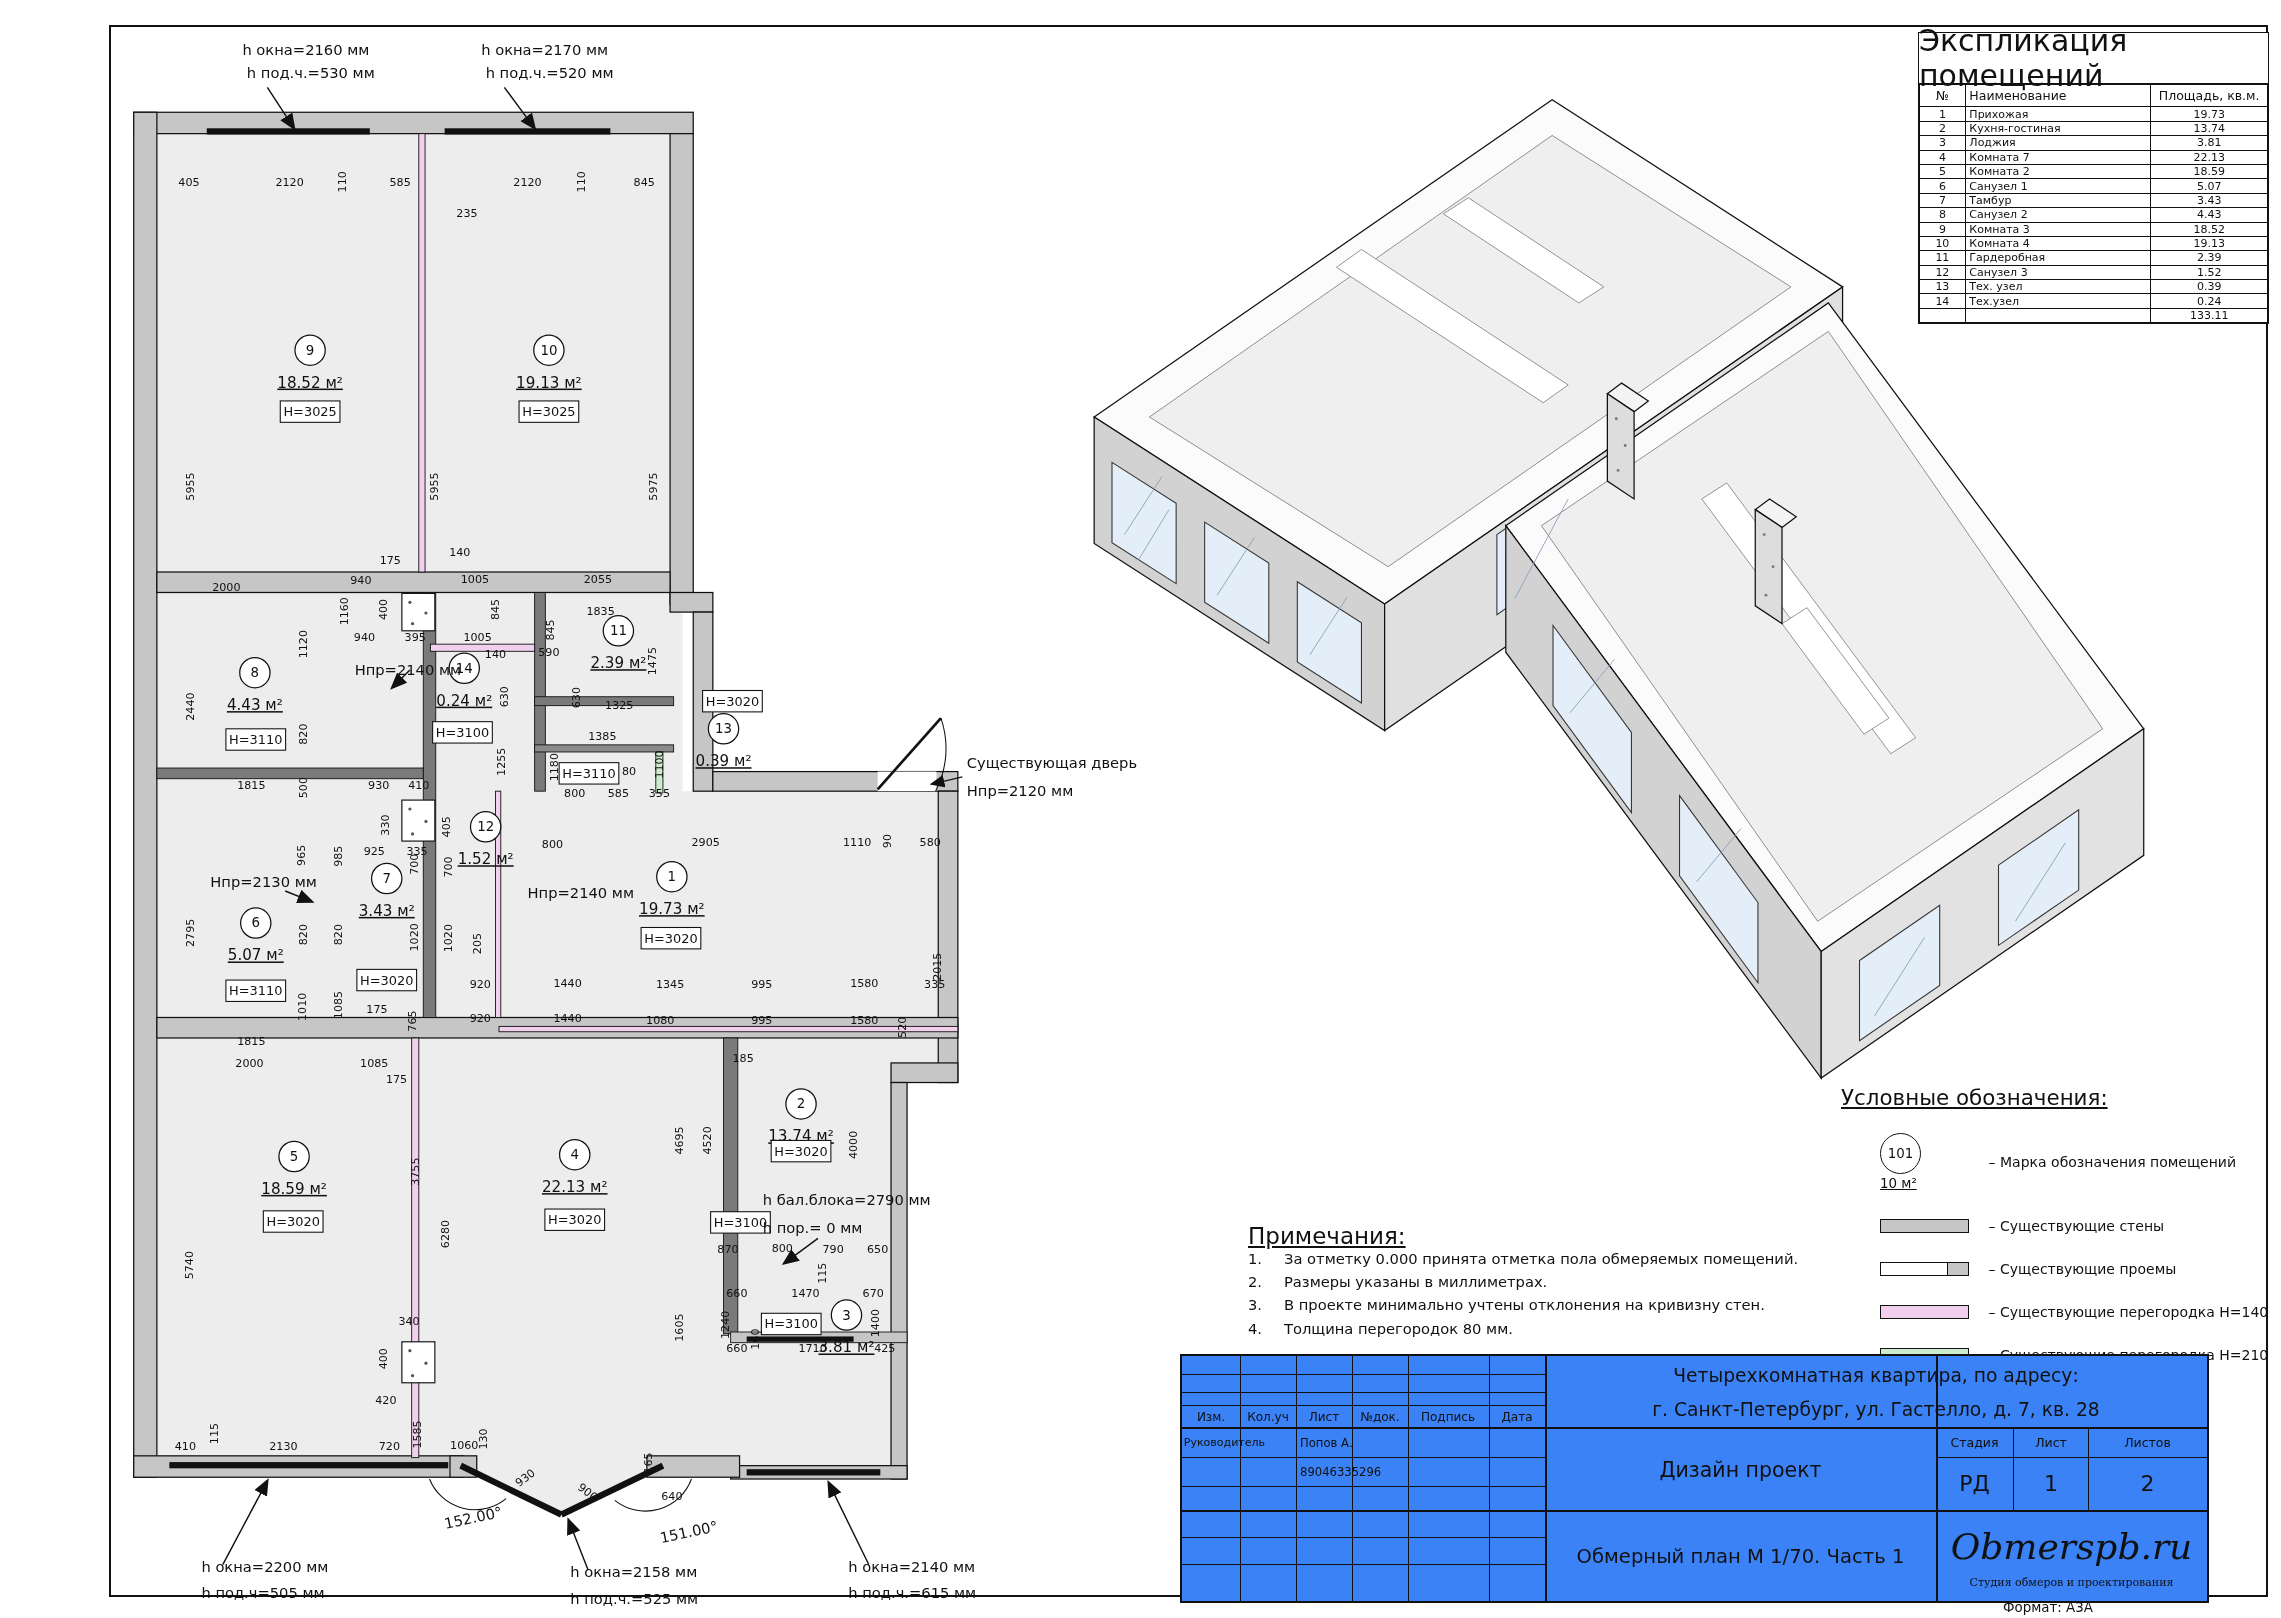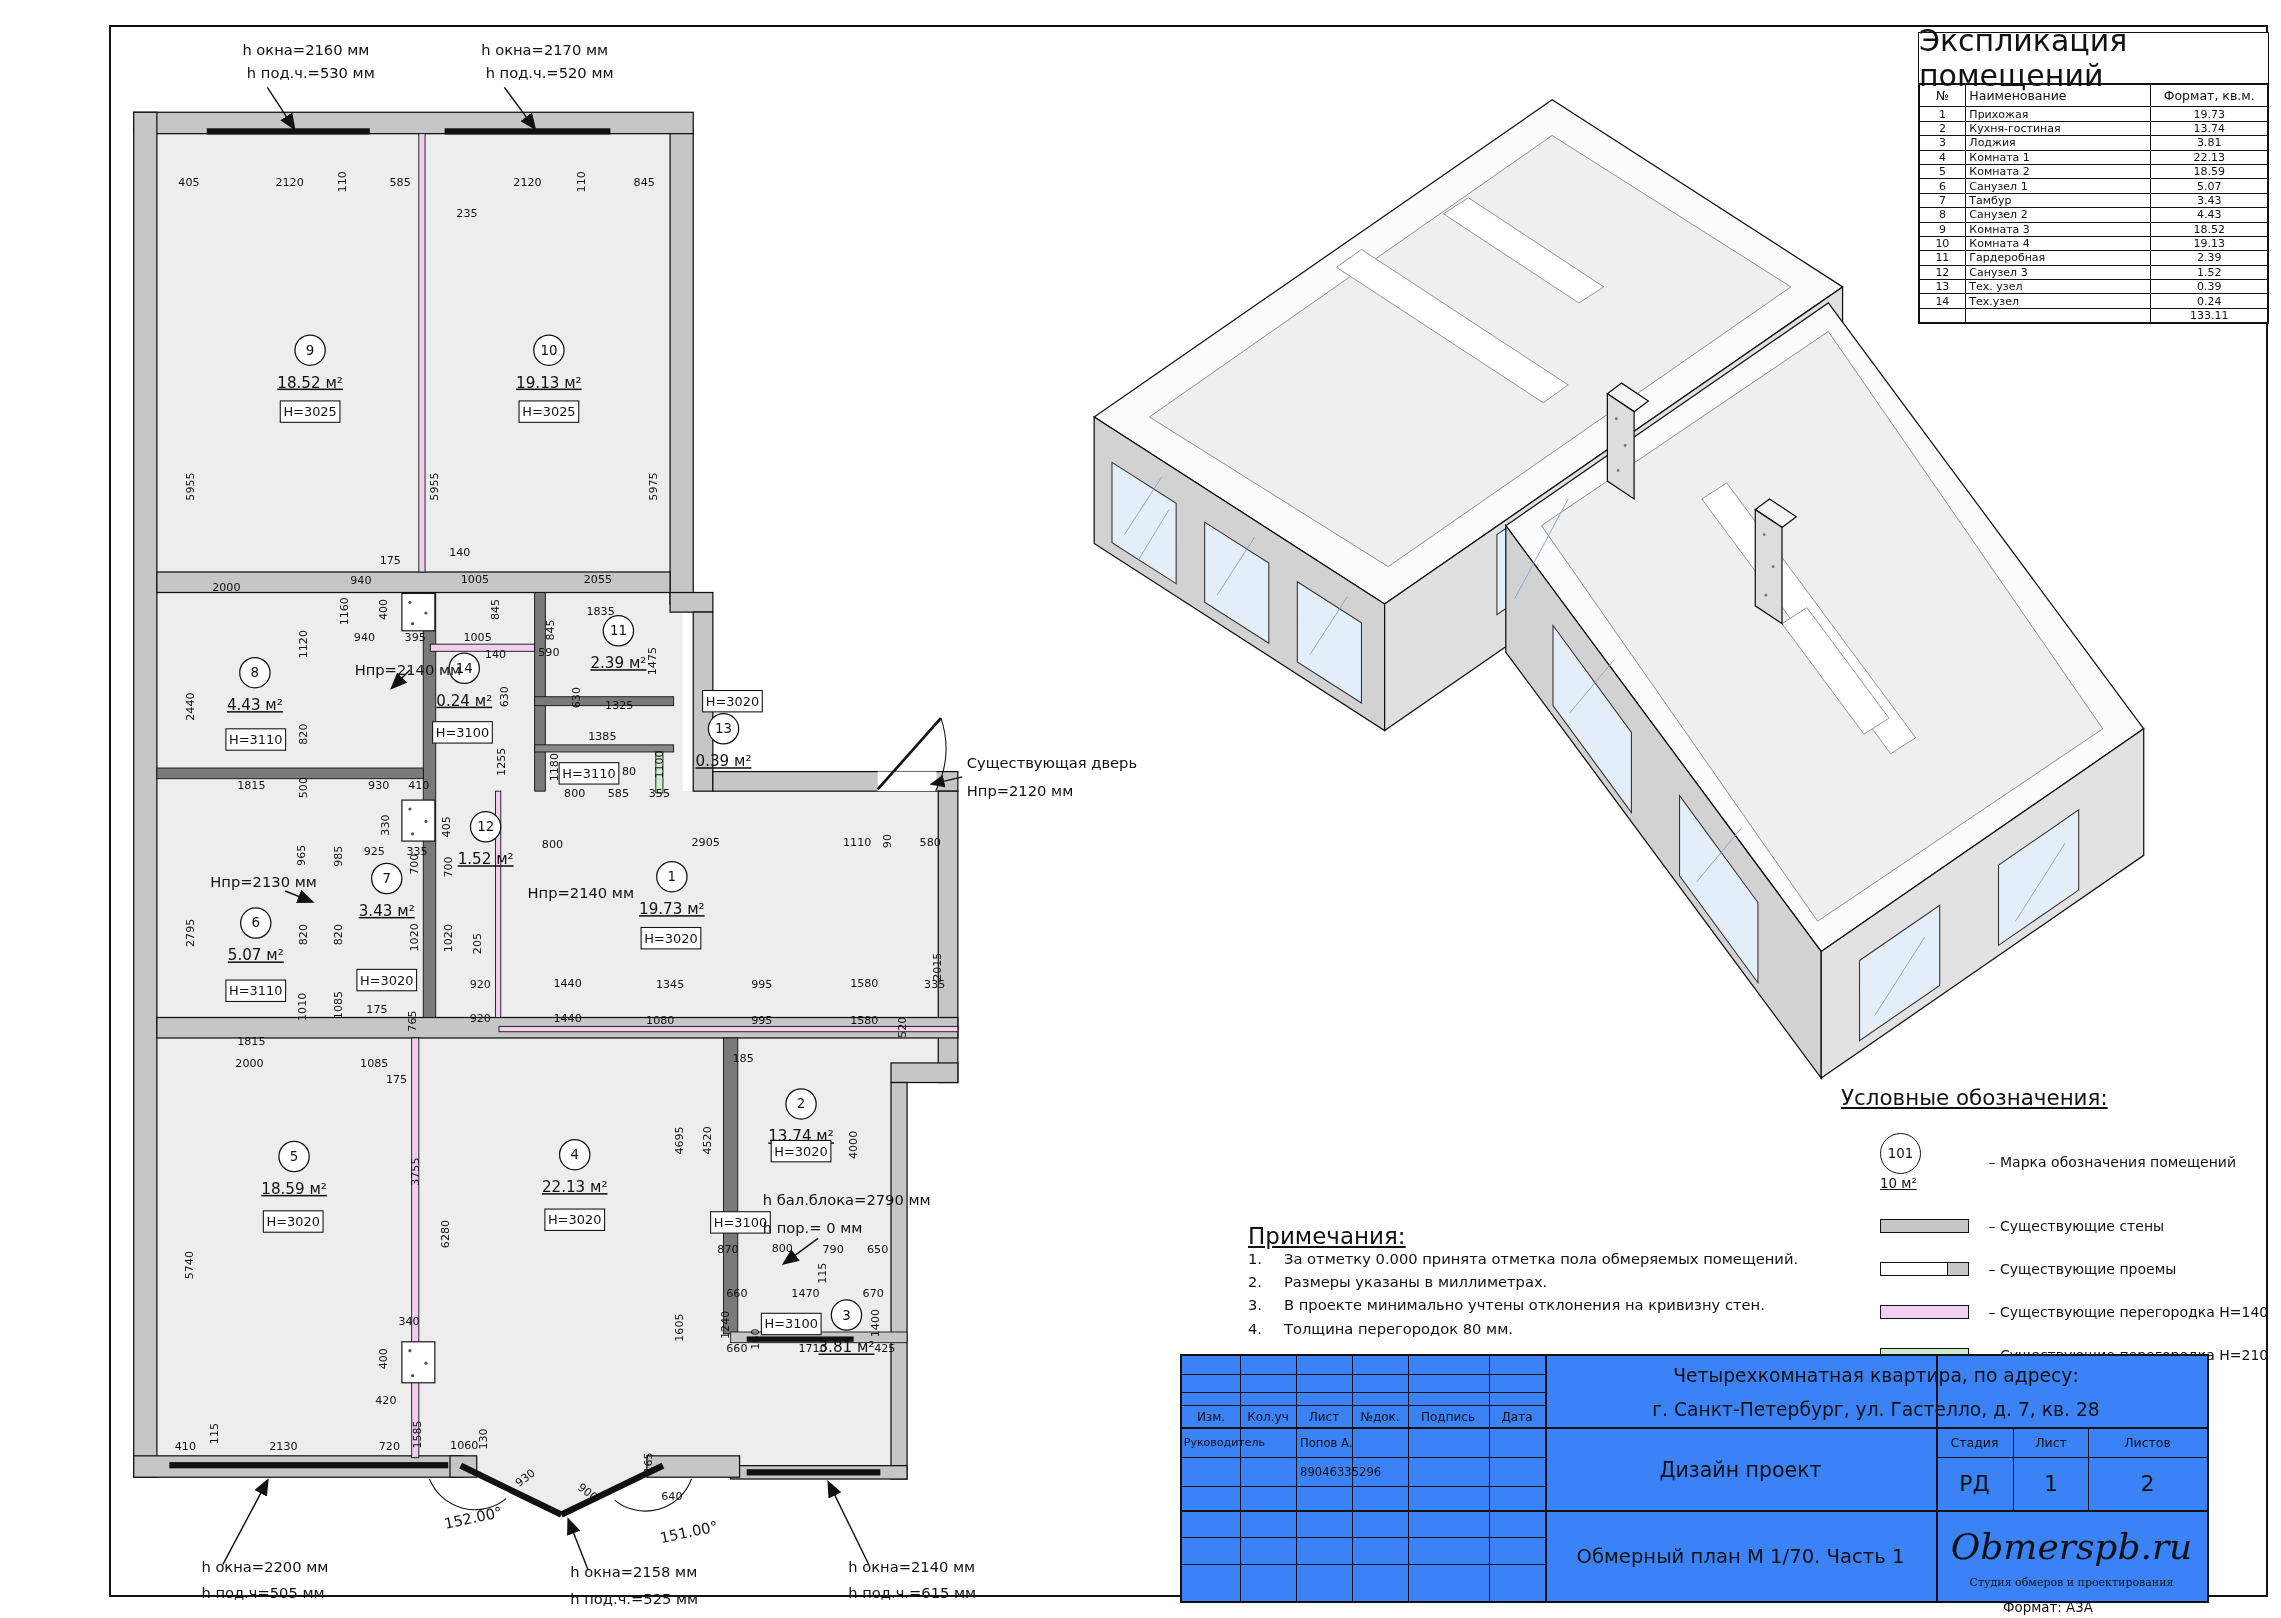--- a/index.html
+++ b/index.html
@@ -434,42 +434,42 @@
     </g>
   </svg>
 
   <section class="explication">
     <div class="t-title">Экспликация помещений</div>
     <table>
       <thead>
           <tr>
         <th class="col-num">№</th>
         <th class="col-name">Наименование</th>
-        <th class="col-area">Формат, кв.м.</th>
+        <th class="col-area">Площадь, кв.м.</th>
       </tr>
         </thead>
       <tbody>
           <tr>
             <td class="col-num">1</td>
             <td class="col-name">Прихожая</td>
             <td class="col-area">19.73</td>
           </tr>
           <tr>
             <td class="col-num">2</td>
             <td class="col-name">Кухня-гостиная</td>
             <td class="col-area">13.74</td>
           </tr>
           <tr>
             <td class="col-num">3</td>
             <td class="col-name">Лоджия</td>
             <td class="col-area">3.81</td>
           </tr>
           <tr>
             <td class="col-num">4</td>
-            <td class="col-name">Комната 1</td>
+            <td class="col-name">Комната 7</td>
             <td class="col-area">22.13</td>
           </tr>
           <tr>
             <td class="col-num">5</td>
             <td class="col-name">Комната 2</td>
             <td class="col-area">18.59</td>
           </tr>
           <tr>
             <td class="col-num">6</td>
             <td class="col-name">Санузел 1</td>

